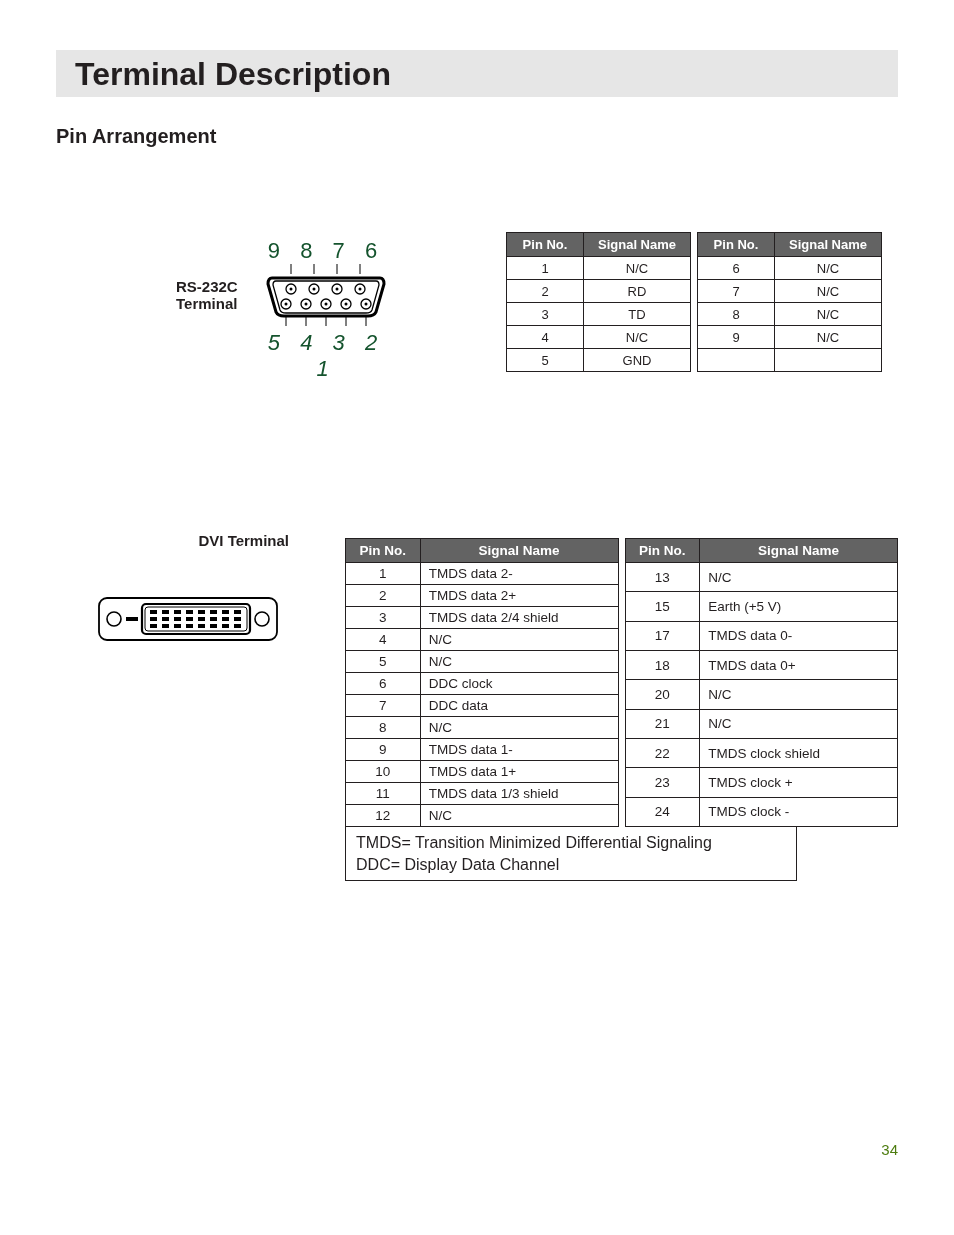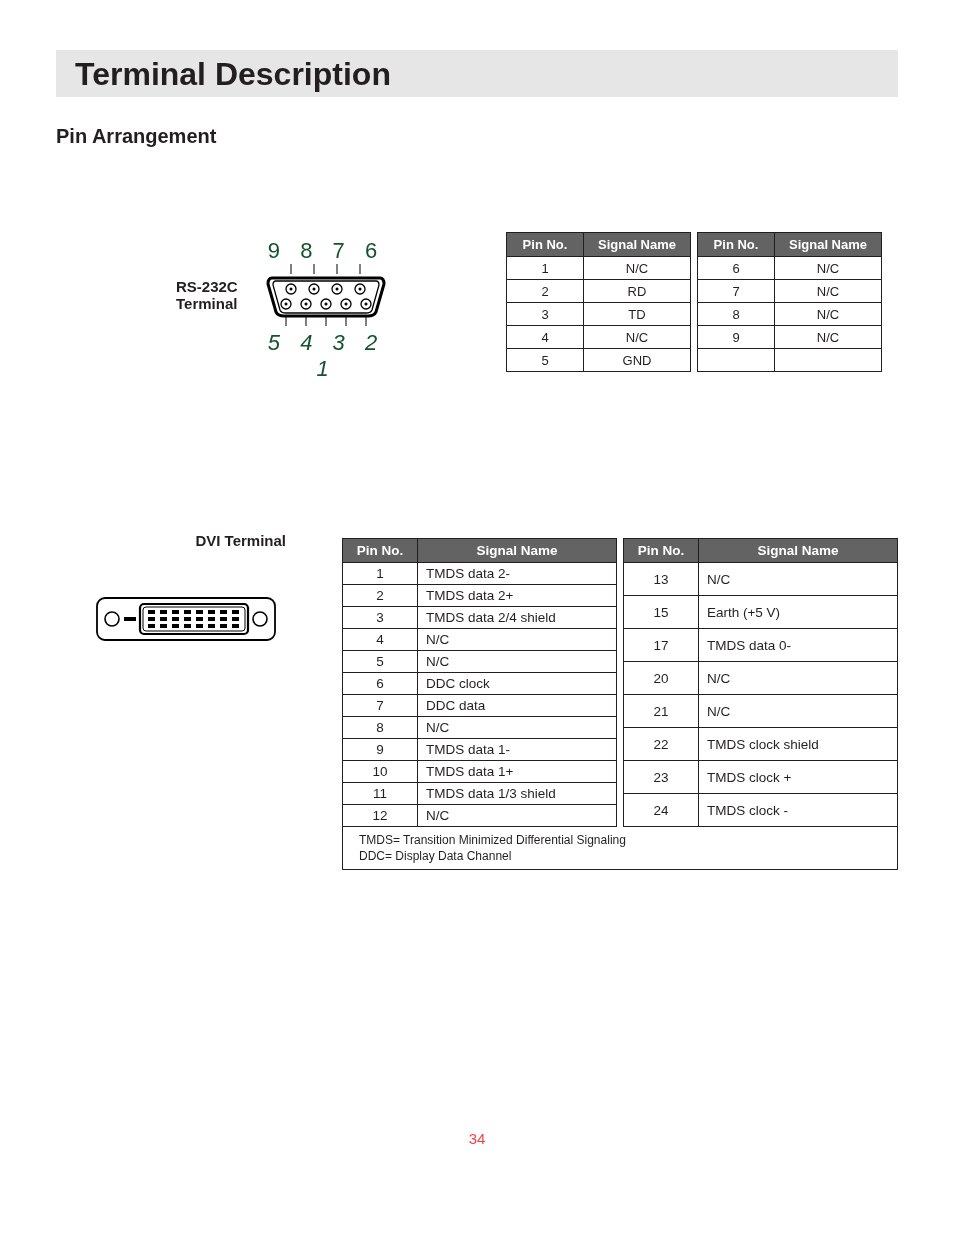--- a/index.html
+++ b/index.html
@@ -131,32 +131,32 @@
     border: 1px solid #231f20;
     padding: 3px 8px;
     color: #231f20;
   }
   table.dvi-table td.pin { text-align: center; width: 60px; }
   table.dvi-table td.sig { text-align: left; width: 190px; }
 
   .dvi-footnote {
     border: 1px solid #231f20;
     border-top: none;
-    font-size: 12px;
-    padding: 5px 16px;
+    font-size: 16px;
+    padding: 5px 10px;
     line-height: 1.35;
-    width: 556px;
+    width: 452px;
     box-sizing: border-box;
   }
 
   .page-number {
-    text-align: center;
+    text-align: right;
     font-size: 15px;
     margin-top: 260px;
-    color: #ef4444;
+    color: #4d7c0f;
   }
 
   
   svg { display: block; }
 </style>
 </head>
 <body>
 
 <div class="page">
 
@@ -393,20 +393,24 @@
               </tr>
               <tr>
                 <td class="pin">15</td>
                 <td class="sig">Earth (+5 V)</td>
               </tr>
               <tr>
                 <td class="pin">17</td>
                 <td class="sig">TMDS data 0-</td>
               </tr>
               <tr>
+                <td class="pin">18</td>
+                <td class="sig">TMDS data 0+</td>
+              </tr>
+              <tr>
                 <td class="pin">20</td>
                 <td class="sig">N/C</td>
               </tr>
               <tr>
                 <td class="pin">21</td>
                 <td class="sig">N/C</td>
               </tr>
               <tr>
                 <td class="pin">22</td>
                 <td class="sig">TMDS clock shield</td>

